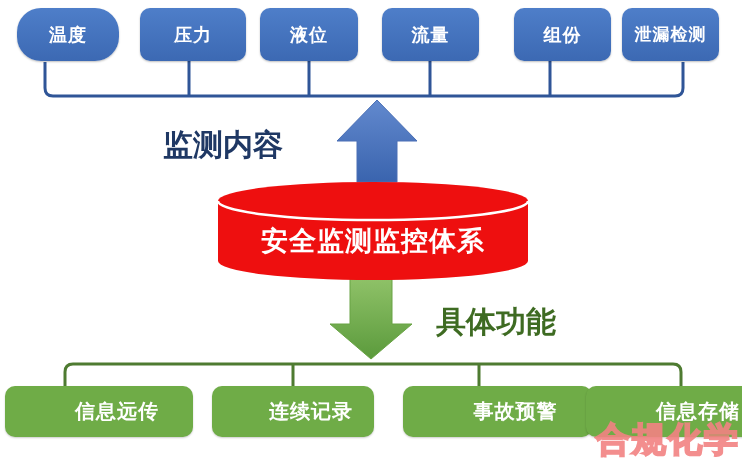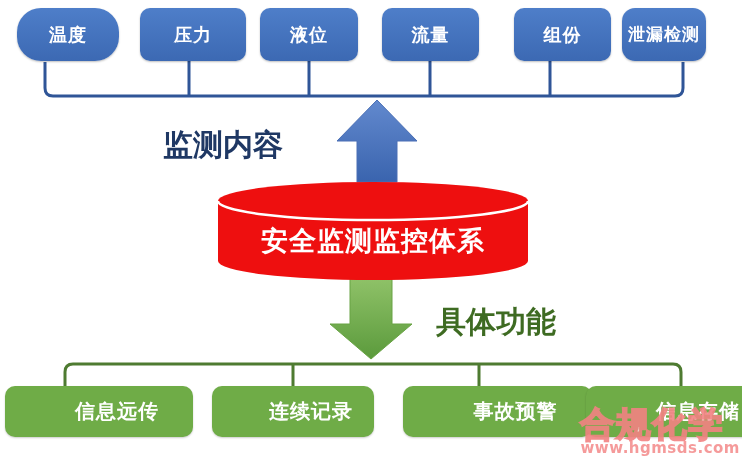--- a/index.html
+++ b/index.html
@@ -126,28 +126,27 @@
     <path d="M65,386 L65,372 Q65,364 73,364 L673,364 Q681,364 681,372 L681,386" fill="none" stroke="#4e7b31" stroke-width="3"></path>
     <path d="M293,364 L293,386 M479,364 L479,386" fill="none" stroke="#4e7b31" stroke-width="3"></path>
   </g>
 </svg>
 
 <div class="box-blue" style="left:17px; width:102px;border-radius:24px;">温度</div>
 <div class="box-blue" style="left:140px; width:106px;">压力</div>
 <div class="box-blue" style="left:260px; width:98px;">液位</div>
 <div class="box-blue" style="left:382px; width:97px;">流量</div>
 <div class="box-blue" style="left:502px; width:97px;margin-left:12px;">组份</div>
-<div class="box-blue" style="left:622px; width:84px; font-size:17px;border-radius:13px;">泄漏检测</div>
+<div class="box-blue" style="left:622px; width:97px; font-size:17px;">泄漏检测</div>
 
 <div class="section-label" id="label-monitoring">监测内容</div>
 <div class="section-label" id="label-functions">具体功能</div>
 
 <div id="cylinder-label">安全监测监控体系</div>
 
 <div class="box-green" style="left:5px; width:152px;">信息远传</div>
 <div class="box-green" style="left:212px; width:126px;">连续记录</div>
 <div class="box-green" style="left:403px; width:153px;">事故预警</div>
 <div class="box-green" style="left:586px; width:152px;">信息存储</div>
 
 <div id="watermark">
   <div id="watermark-title">合规化学</div>
-  <div id="watermark-url">www.hgmsds.com</div>
 </div>
 
 </body></html>

